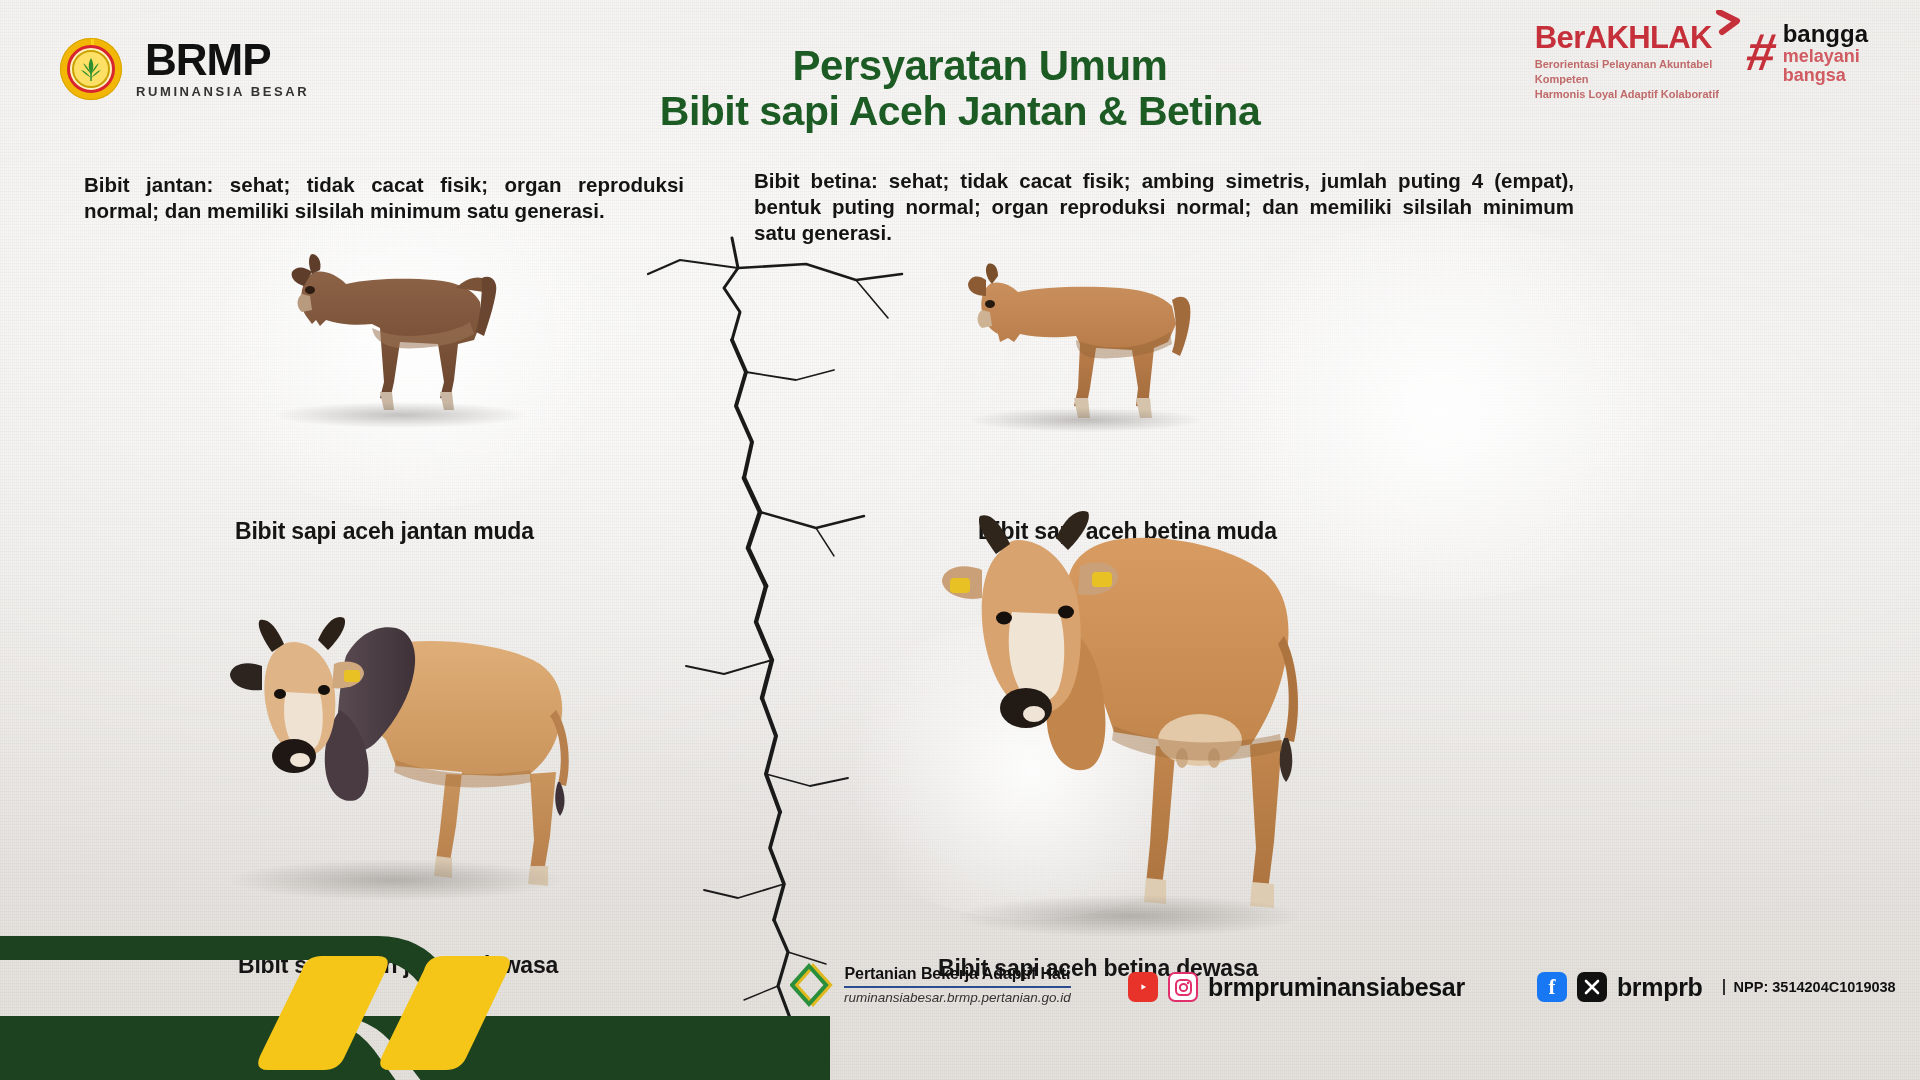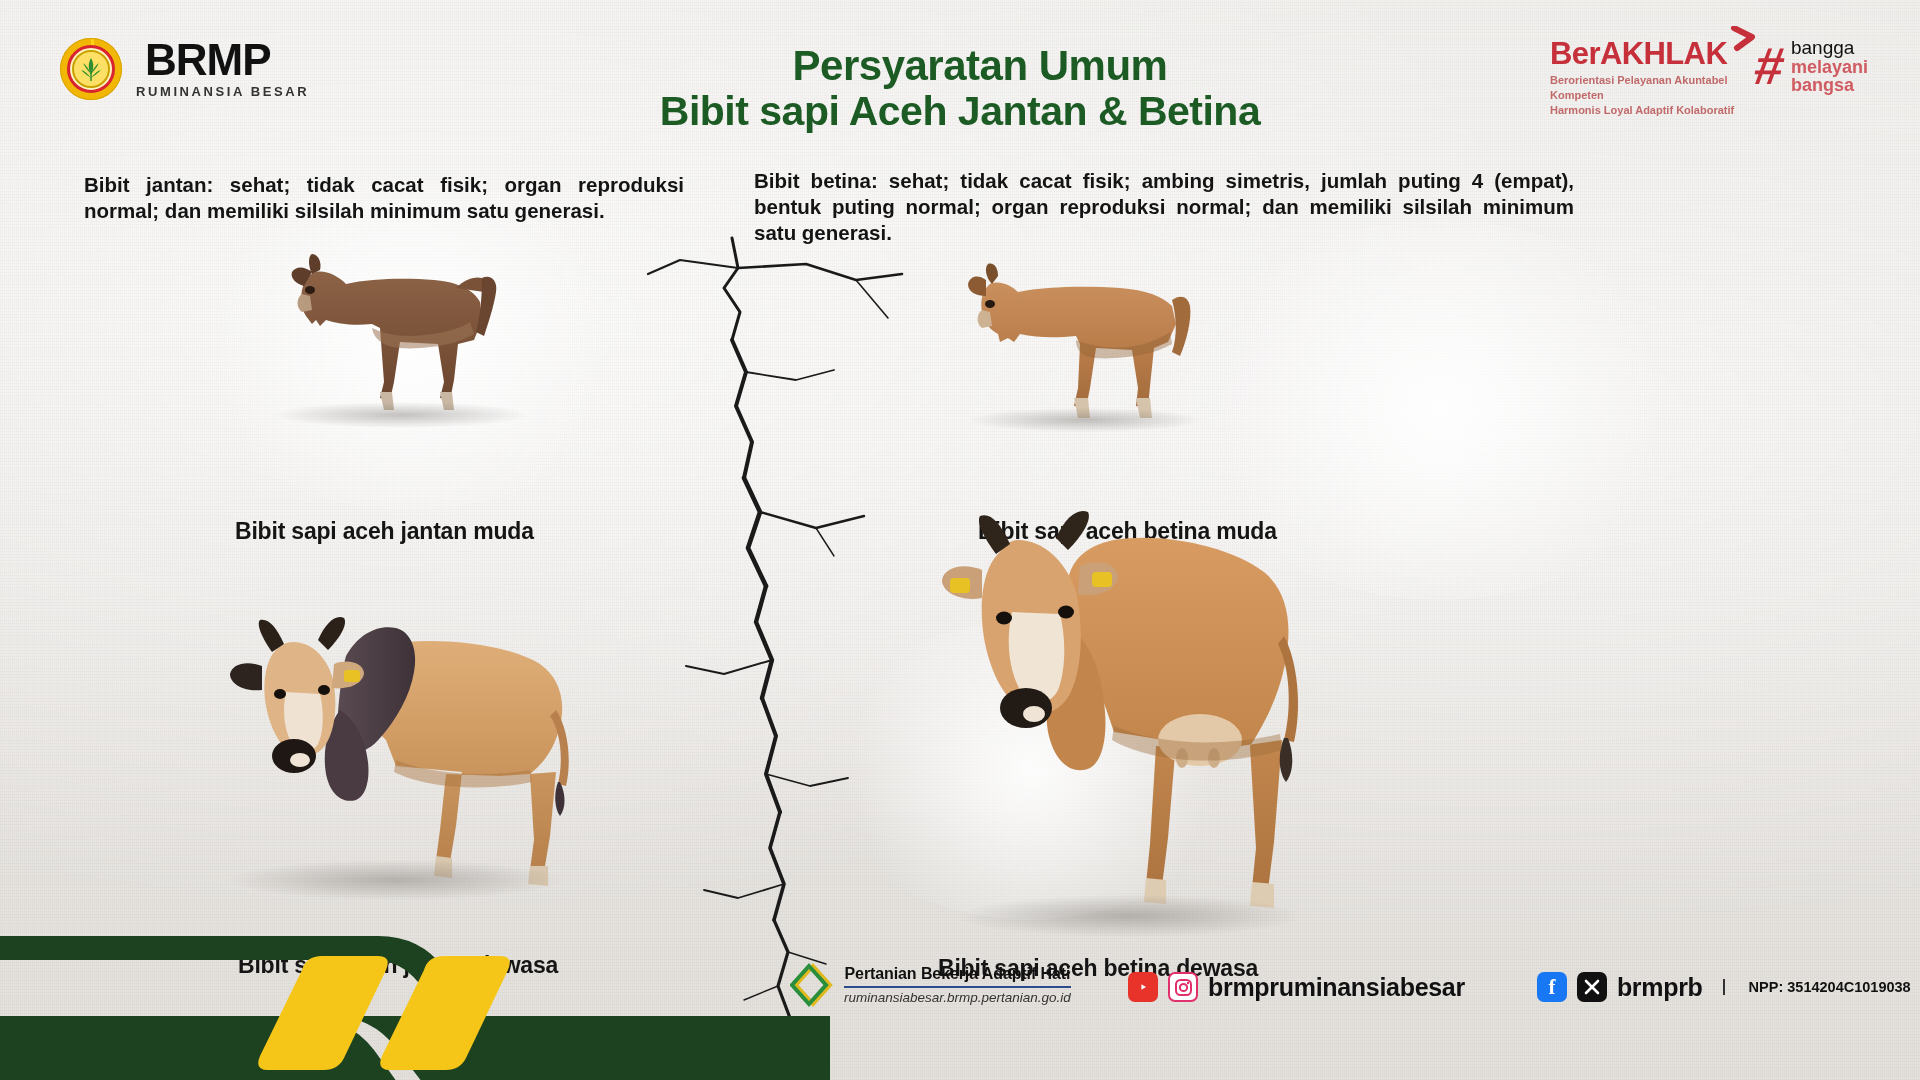--- a/index.html
+++ b/index.html
@@ -43,29 +43,29 @@
   .seal-ring3 { position:absolute; inset:12px; border-radius:50%; background:#ffe066; border:2px solid #c8a200; }
   .seal-leaf { position:absolute; inset:16px; display:flex; align-items:center; justify-content:center; }
   .brmp-wordmark { display:flex; flex-direction:column; }
   .brmp-title { font-size:44px; font-weight:800; letter-spacing:-1px; color:#111; line-height:.96;margin-left:9px; }
   .brmp-sub { font-size:13px; font-weight:700; letter-spacing:2.6px; color:#333; margin-top:3px; }
 
   .title-block { position:absolute; left:0; right:0; top:42px; text-align:center; pointer-events:none; }
   .title-l1 { font-size:42px; font-weight:800; color:#1d5b25; letter-spacing:-.5px; line-height:1.12;padding-left:40px; }
   .title-l2 { font-size:41px; font-weight:700; color:#1d5b25; letter-spacing:-.5px; line-height:1.12; }
 
-  .gov-logos { position:absolute; right:52px; top:38px; display:flex; align-items:flex-start; gap:15px; }
+  .gov-logos { position:absolute; right:52px; top:22px; display:flex; align-items:flex-start; gap:22px; }
   .berakhlak { position:relative; }
   .berakhlak-main { font-size:31px; font-weight:800; color:#c5303a; line-height:1; letter-spacing:-.6px; }
   .berakhlak-swoosh { position:absolute; right:-16px; top:-12px; }
   .berakhlak-tag { font-size:11px; font-weight:700; color:#c06a6a; line-height:1.35; margin-top:4px; max-width:190px; }
   .bangga { display:flex; align-items:center; gap:7px; }
   .hash-mark { font-size:52px; font-weight:900; color:#c5303a; line-height:.8; transform:skewX(-9deg); }
   .bangga-lines { display:flex; flex-direction:column; line-height:1.04; }
-  .bl1 { font-size:19px; font-weight:400; color:#111; }
+  .bl1 { font-size:24px; font-weight:700; color:#111; }
   .bl2 { font-size:18px; font-weight:800; color:#d05b62; }
   .bl3 { font-size:18px; font-weight:800; color:#d05b62; }
 
   
   .para { position:absolute; font-size:20.5px; font-weight:700; color:#141414; line-height:1.26; text-align:justify; }
   .para-left  { left:84px;  top:172px; width:600px; }
   .para-right { left:754px; top:168px; width:820px; }
 
   
   .crack { position:absolute; left:620px; top:230px; width:330px; height:790px; pointer-events:none; }
@@ -90,21 +90,21 @@
   .tani-l2 { font-size:13.5px; font-style:italic; color:#333; }
 
   .social { position:absolute; bottom:78px; left:1128px; display:flex; align-items:center; gap:10px; }
   .ico { width:30px; height:30px; border-radius:7px; display:flex; align-items:center; justify-content:center; flex:0 0 auto; }
   .ico-yt { background:#e8332a; }
   .ico-ig { background:#fff; border:2.5px solid #e1306c; }
   .ico-fb { background:#1877f2; color:#fff; font-weight:900; font-size:21px; font-family:"Liberation Serif",serif; }
   .ico-x  { background:#111; color:#fff; font-weight:800; font-size:17px; }
   .handle { font-size:25px; font-weight:800; color:#111; letter-spacing:-.3px; }
   .social-gap { width:52px; }
-  .npp { font-size:14.5px; font-weight:800; color:#111; border-left:2px solid #333; padding-left:24px; margin-left:10px; }
+  .npp { font-size:14.5px; font-weight:800; color:#111; border-left:2px solid #333; padding-left:9px; margin-left:10px; }
 
   .source-bar { position:absolute; left:0; bottom:0; width:1920px; height:46px;
     background:#1d4220; display:flex; align-items:center; justify-content:center; }
   .source-text { font-size:22px; font-weight:800; color:#fff; letter-spacing:-.2px; }
   .white-notch { position:absolute; bottom:0; background:#efedea; }
 </style>
 </head>
 <body>
 
 <div id="poster">

